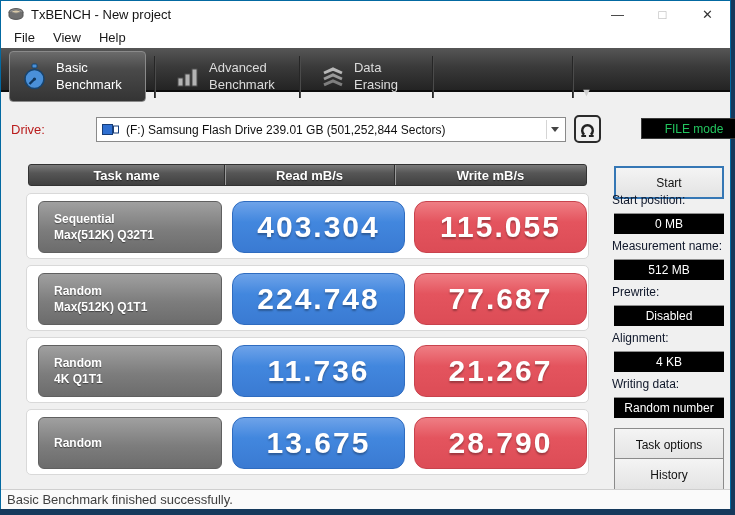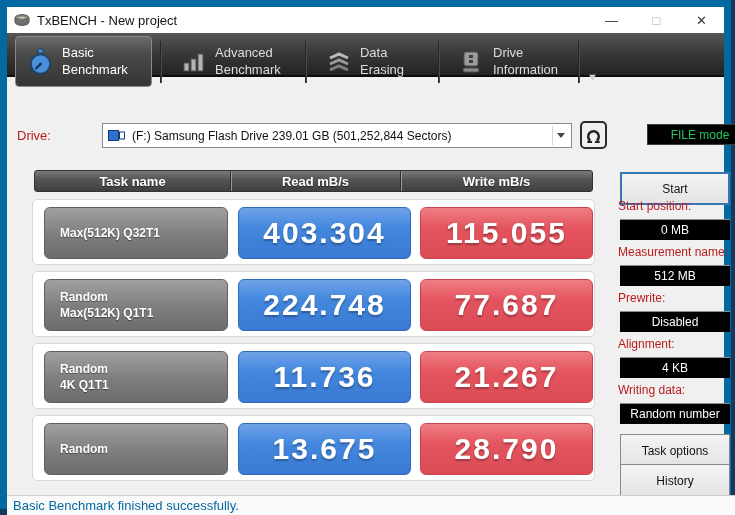--- a/index.html
+++ b/index.html
@@ -1,20 +1,20 @@
 <!DOCTYPE html>
 <html><head>
 <meta charset="utf-8">
 <style>
   * { margin:0; padding:0; box-sizing:border-box; }
   html,body { width:735px; height:515px; overflow:hidden; }
   body { background:#15395c; font-family:"Liberation Sans", sans-serif; position:relative; }
 
   .window { position:absolute; left:0; top:0; width:731px; height:509px;
-            border:7px solid #0369a1; background:#f0f0f0; }
+            border:1px solid #0369a1; background:#f0f0f0; }
 
   
   .titlebar { height:26px; background:#ffffff; display:flex; align-items:center; padding-left:7px; }
   .titlebar .title { font-size:13px; color:#141414; margin-left:6px; }
   .win-controls { margin-left:auto; display:flex; height:100%; }
   .win-btn { width:45px; height:100%; display:flex; align-items:center; justify-content:center;
              font-size:13px; color:#333; }
   .win-btn.max { color:#b0b0b0; }
 
   
@@ -62,64 +62,69 @@
 
   .rows { position:absolute; left:25px; top:192px; width:563px; }
   .row { position:relative; width:563px; height:66px; background:#fff;
          border:1px solid #d9d9d9; border-radius:5px; margin-bottom:6px; }
   .task-btn { position:absolute; left:11px; top:7px; width:184px; height:52px;
               border-radius:6px; border:1px solid #606060;
               background:linear-gradient(#a0a0a0, #7d7d7d 55%, #6c6c6c 100%);
               color:#fff; font-size:12px; font-weight:bold; display:flex; flex-direction:column;
               justify-content:center; padding-left:15px; line-height:1.35;
               text-shadow:0 1px 1px rgba(0,0,0,.45); }
-  .val { position:absolute; top:7px; width:173px; height:52px; border-radius:6px;
+  .val { position:absolute; top:7px; width:173px; height:52px; border-radius:12px;
          color:#fff; font-size:30px; font-weight:bold; letter-spacing:2px;
          display:flex; align-items:center; justify-content:center;
          text-shadow:0 2px 2px rgba(0,0,0,.3); }
   .val.blue { left:205px; background:linear-gradient(#6ea3e9, #4287de 40%, #3a7ad2 100%);
               border:1px solid #2f6cc0; }
   .val.red  { left:387px; background:linear-gradient(#ef7e84, #e4545e 40%, #dc4c56 100%);
               border:1px solid #c8434d; }
 
   
   .sidebar { position:absolute; left:611px; top:165px; width:115px; }
   .btn { position:absolute; left:2px; width:110px; height:33px; font-size:12px; color:#111;
          background:linear-gradient(#f4f4f4,#e3e3e3); border:1px solid #8a8a8a;
          display:flex; align-items:center; justify-content:center; }
   .btn.start { top:0; border:2px solid #3577b5; }
-  .side-label { position:absolute; left:0; font-size:12px; color:#b91c1c; }
+  .side-label { position:absolute; left:0; font-size:12px; color:#0f172a; }
   .side-box { position:absolute; left:2px; width:110px; height:21px; background:#000;
               border-top:1px solid #8f8f8f; color:#fff; font-size:12px;
               display:flex; align-items:center; justify-content:center; }
 
   
   .statusbar { position:absolute; left:0; top:488px; width:729px; height:20px;
                background:#fafafa; border-top:1px solid #cfcfcf; display:flex;
-               align-items:center; padding-left:6px; font-size:13px; color:#0369a1; }
+               align-items:center; padding-left:6px; font-size:13px; color:#404040; }
 </style>
 </head>
 <body>
 
 <div class="window">
 
   <div class="titlebar">
     <svg width="17" height="15" viewBox="0 0 17 15">
       <ellipse cx="8" cy="5" rx="7" ry="3.4" fill="#8d8d8d" stroke="#555"></ellipse>
       <path d="M1 5 v4 a7 3.4 0 0 0 14 0 v-4" fill="#6f6f6f" stroke="#555"></path>
       <ellipse cx="8" cy="4.6" rx="4" ry="1.6" fill="#d9c9a8" stroke="#777"></ellipse>
     </svg>
     <span class="title">TxBENCH - New project</span>
     <div class="win-controls">
       <span class="win-btn">—</span>
       <span class="win-btn max">□</span>
       <span class="win-btn">✕</span>
     </div>
   </div>
 
+  <div class="menubar">
+    <span class="menu-item">File</span>
+    <span class="menu-item">View</span>
+    <span class="menu-item">Help</span>
+  </div>
 
   <div class="toolbar">
     <div class="tab active" style="left:8px; width:137px;">
       <svg width="25" height="28" viewBox="0 0 25 28">
         <rect x="10" y="1" width="5" height="4" rx="1" fill="#4a90d9" stroke="#17446f"></rect>
         <circle cx="12.5" cy="16" r="9.5" fill="#4a90d9" stroke="#17446f" stroke-width="1.6"></circle>
         <line x1="12.5" y1="16" x2="7.5" y2="21" stroke="#10365c" stroke-width="2.4"></line>
         <circle cx="12.5" cy="16" r="1.6" fill="#10365c"></circle>
       </svg>
       <span><span>Basic</span><br>
@@ -144,30 +149,20 @@
       <svg width="24" height="22" viewBox="0 0 24 22">
         <path d="M3 7 L12 3 L21 7" fill="none" stroke="#b8b8b8" stroke-width="3"></path>
         <path d="M3 13 L12 9 L21 13" fill="none" stroke="#9a9a9a" stroke-width="3"></path>
         <path d="M3 19 L12 15 L21 19" fill="none" stroke="#7e7e7e" stroke-width="3"></path>
       </svg>
       <span>Data Erasing</span>
     </div>
 
     <div class="tab-sep" style="left:431px;"></div>
 
-    <div class="tab" style="left:441px; width:127px;">
-      <svg width="24" height="24" viewBox="0 0 24 24">
-        <rect x="4" y="2" width="14" height="14" rx="2" fill="#9c9c9c" stroke="#4e4e4e"></rect>
-        <rect x="9" y="5" width="4" height="3" fill="#3d3d3d"></rect>
-        <rect x="9" y="10" width="4" height="3" fill="#3d3d3d"></rect>
-        <rect x="3" y="18" width="16" height="4" rx="2" fill="#8a8a8a" stroke="#4e4e4e"></rect>
-      </svg>
-      <span><span>Drive</span><br>
-            <span>Information</span></span>
-    </div>
 
     <div class="tab-sep" style="left:571px;"></div>
 
     <span class="more-arrow" style="left:580px; top:38px;">▼</span>
   </div>
 
   <span class="drive-label">Drive:</span>
 
   <div class="combo">
     <svg width="18" height="13" viewBox="0 0 18 13">
@@ -192,20 +187,21 @@
   <div class="thead">
     <div class="th">Task name</div>
     <div class="th">Read mB/s</div>
     <div class="th">Write mB/s</div>
   </div>
 
   <div class="rows">
 
     <div class="row">
       <div class="task-btn">
+        <span>Sequential</span>
         <span>Max(512K) Q32T1</span>
       </div>
       <div class="val blue">403.304</div>
       <div class="val red">115.055</div>
     </div>
 
     <div class="row">
       <div class="task-btn">
         <span>Random</span>
         <span>Max(512K) Q1T1</span>

